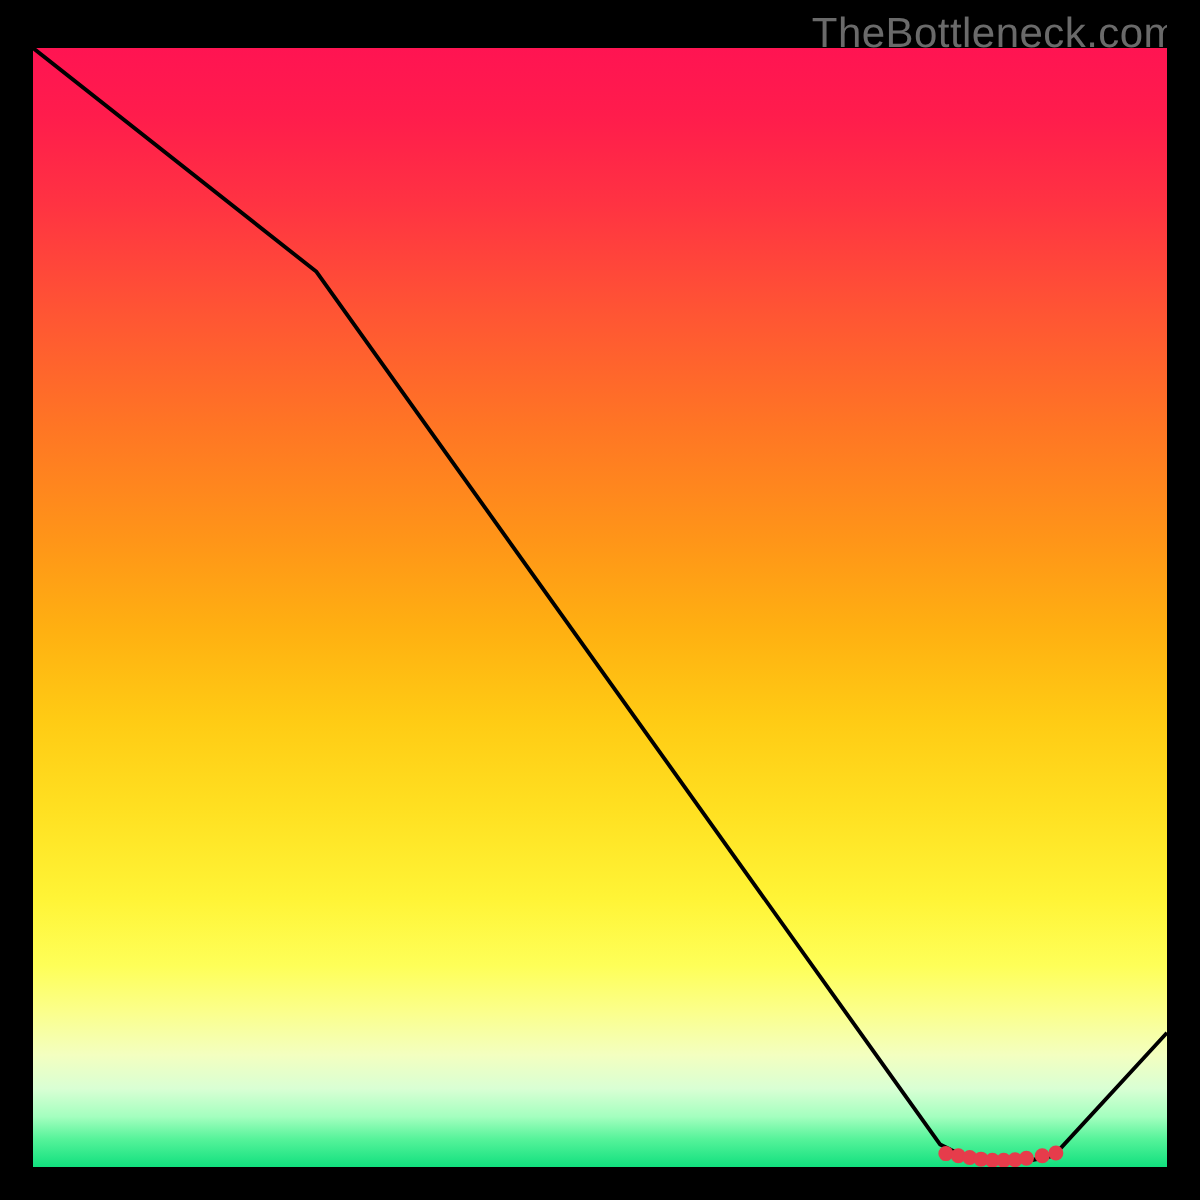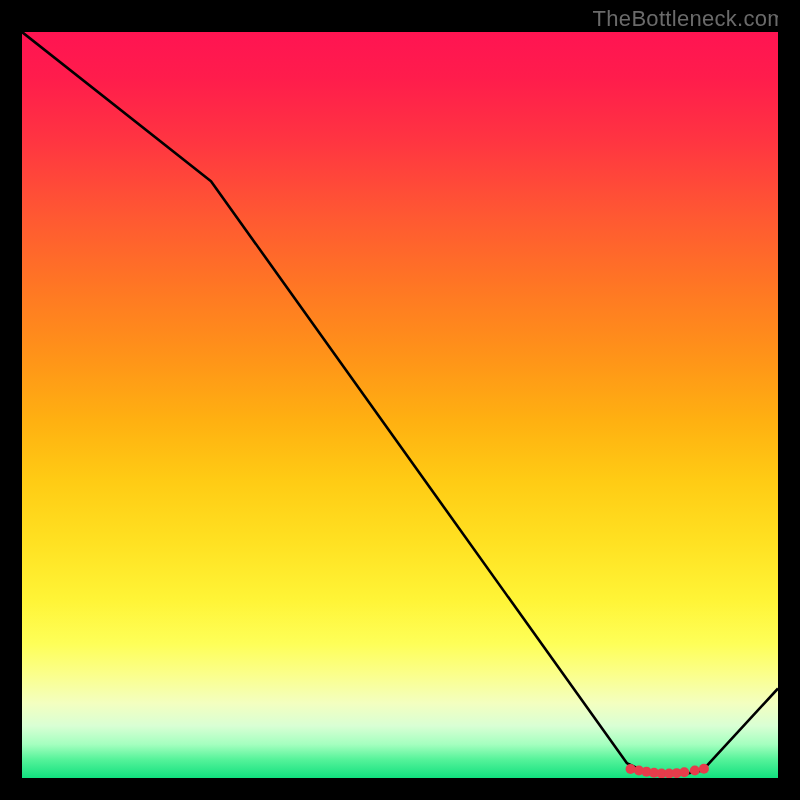--- a/index.html
+++ b/index.html
@@ -4,21 +4,21 @@
 <style>
   * { margin: 0; padding: 0; box-sizing: border-box; }
   html, body { width: 800px; height: 800px; overflow: hidden; }
   body { background: #000; font-family: Arial, sans-serif; position: relative; }
 
   .attribution {
     position: absolute;
     top: 6px;
     right: 14px;
     color: #6a6a6a;
-    font-size: 22px;
+    font-size: 28px;
     font-weight: 400;
     letter-spacing: 0.3px;
     z-index: 3;
   }
 
   .plot-area {
     position: absolute;
     top: 32px;
     left: 22px;
     width: 756px;

